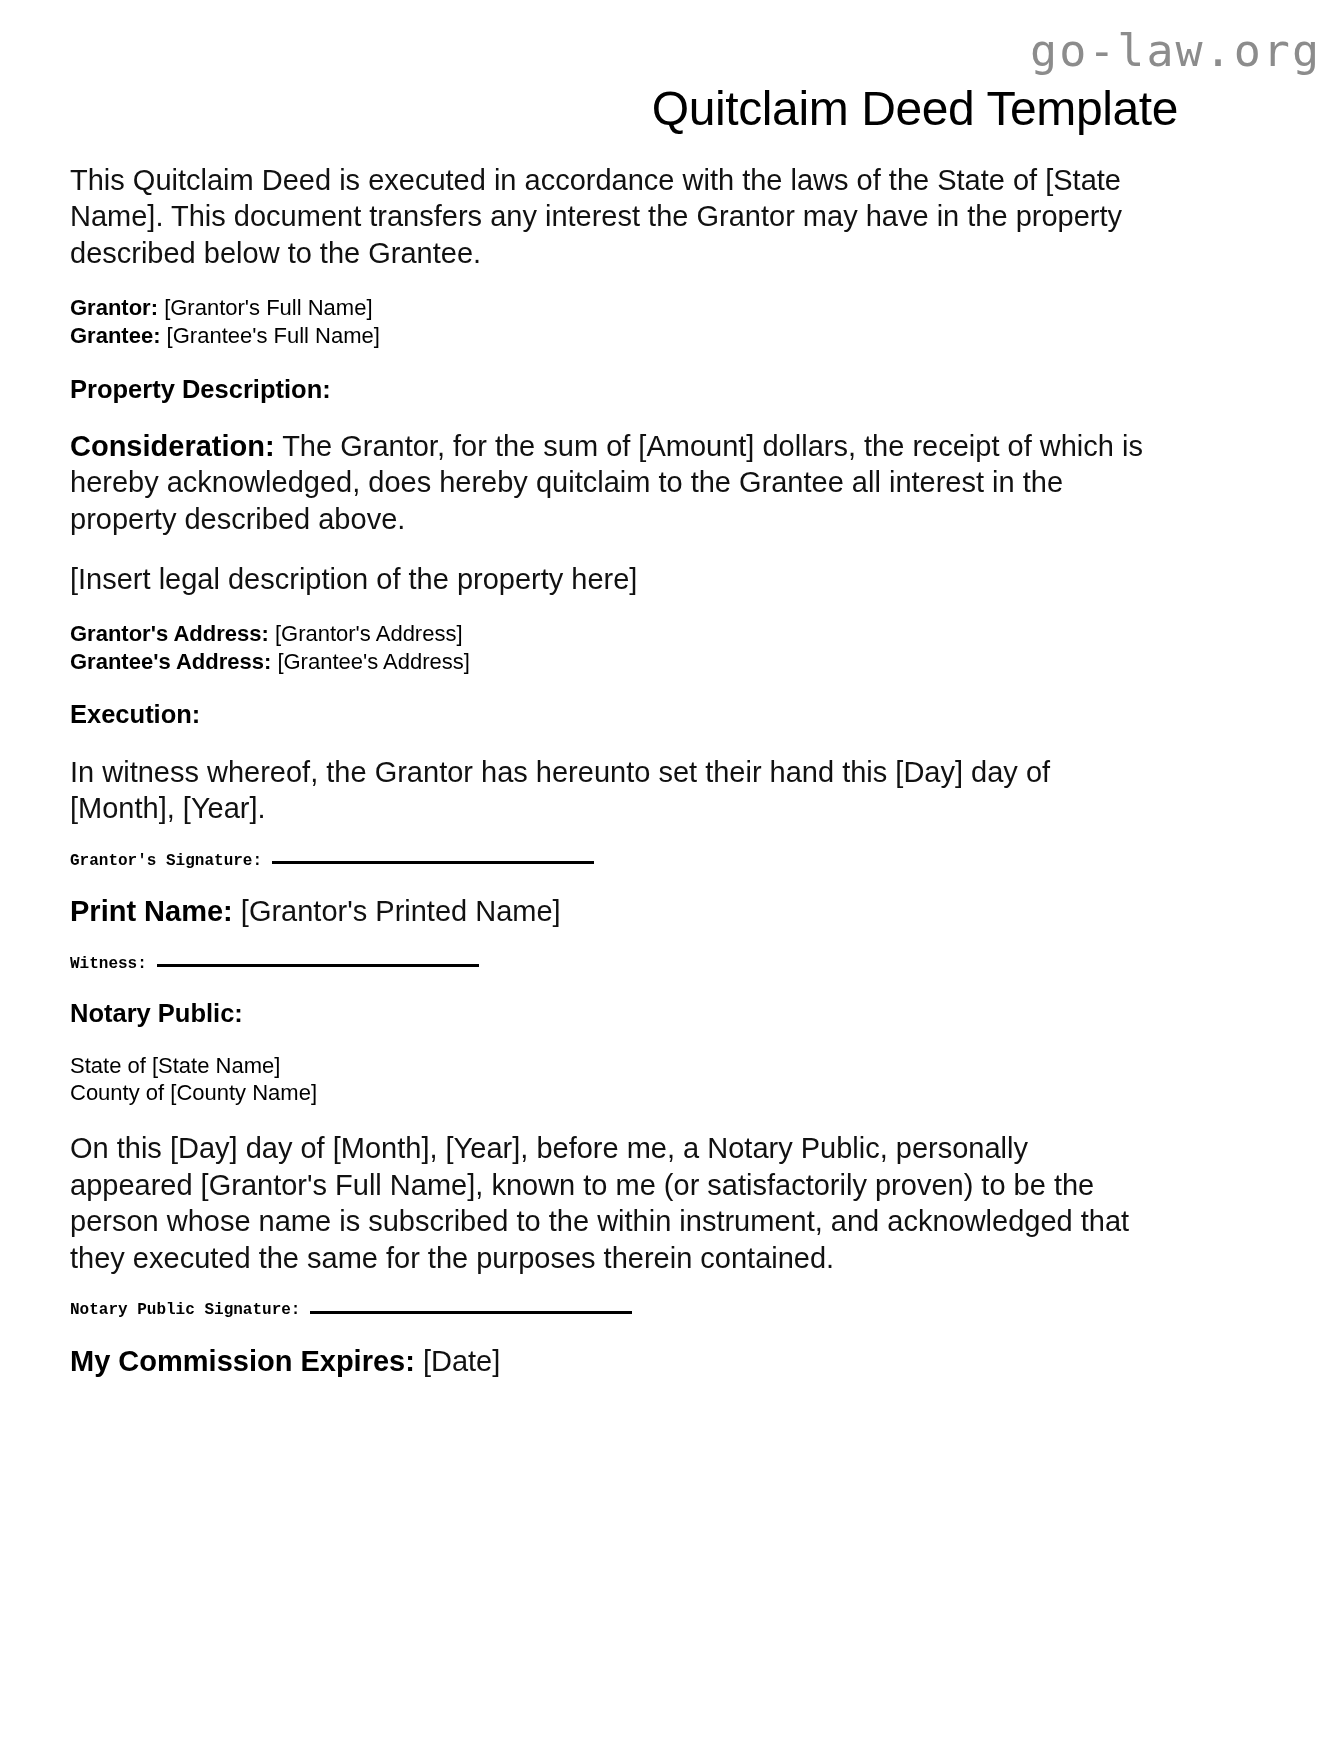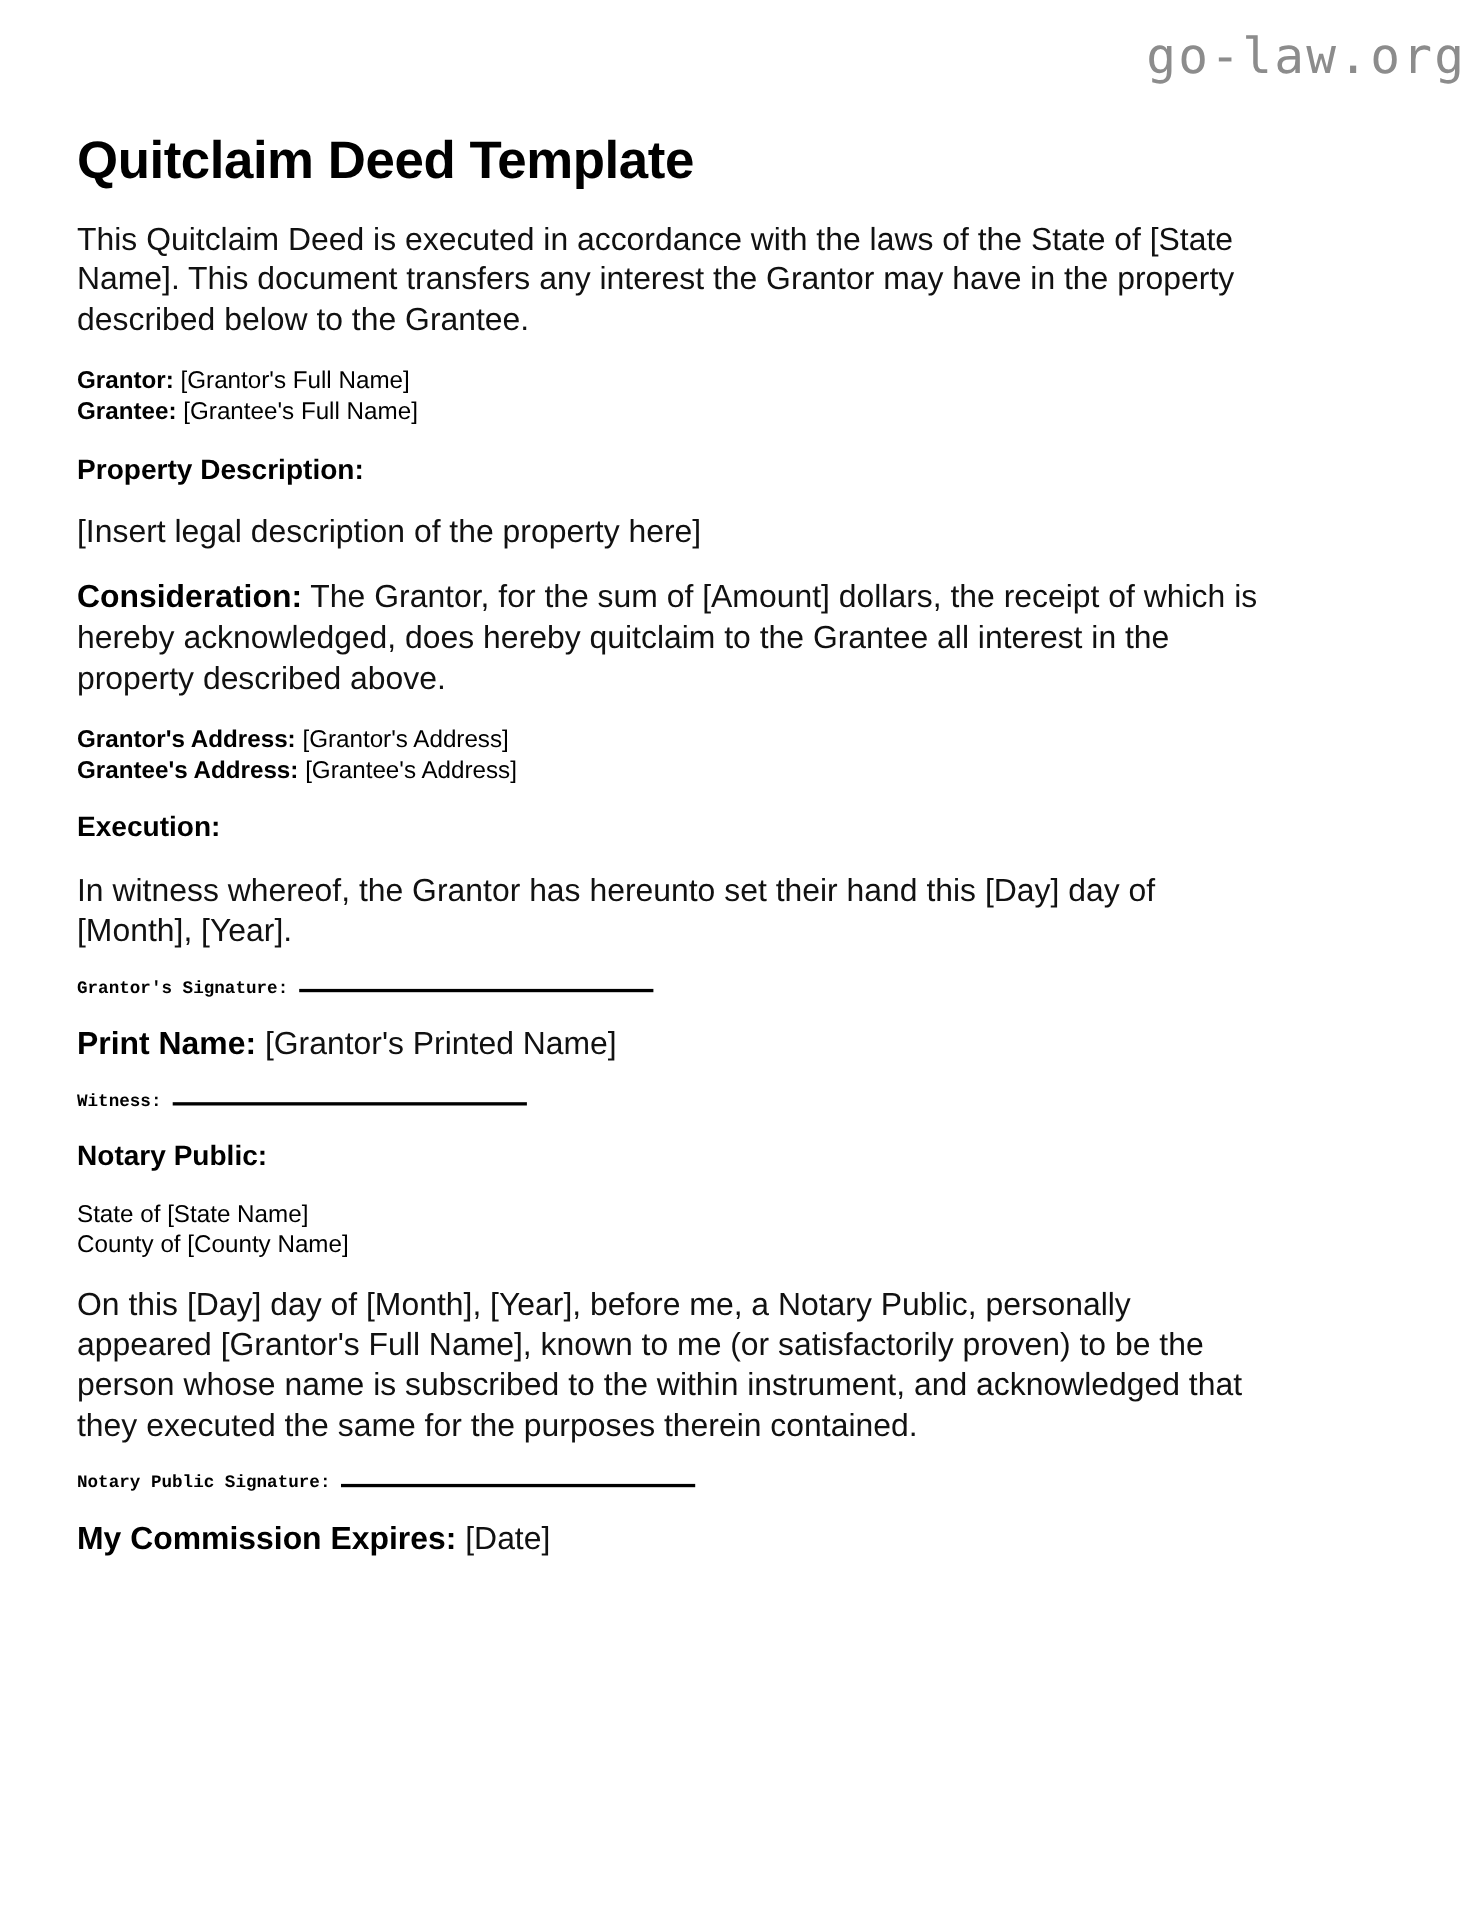--- a/index.html
+++ b/index.html
@@ -23,39 +23,40 @@
     height: 1738px;
     background: #ffffff;
     box-sizing: border-box;
     padding: 0 165px 0 70px;
   }
 
   
   .watermark {
     position: absolute;
     top: 28px;
-    right: 10px;
+    right: 22px;
     font-family: "DejaVu Sans Mono", "Liberation Mono", monospace;
     font-size: 45px;
     letter-spacing: 2px;
     color: #8c8c8c;
     white-space: nowrap;
     line-height: 1;
     user-select: none;
   }
 
   
   .doc-title {
     margin: 0;
-    padding-top: 120px;
+    padding-top: 82px;
     font-size: 48px;
-    font-weight: bold;
+    font-weight: normal;
     letter-spacing: -0.4px;
     line-height: 1.12;
     color: #000;
+    text-align: right;
   }
 
   
   .content {
     padding-top: 26px;
     max-width: 1078px;
   }
 
   p.block {
     margin: 0 0 23px 0;
@@ -121,23 +122,23 @@
 
     <p class="block">This Quitclaim Deed is executed in accordance with the laws of the State of [State Name]. This document transfers any interest the Grantor may have in the property described below to the Grantee.</p>
 
     <div class="group">
       <p><span class="lbl">Grantor:</span> <span>[Grantor's Full Name]</span></p>
       <p><span class="lbl">Grantee:</span> <span>[Grantee's Full Name]</span></p>
     </div>
 
     <p class="sec-head">Property Description:</p>
 
+    <p class="block"><span class="lbl">Consideration:</span><span> The Grantor, for the sum of [Amount] dollars, the receipt of which is hereby acknowledged, does hereby quitclaim to the Grantee all interest in the property described above.</span></p>
+
     <p class="block">[Insert legal description of the property here]</p>
-
-    <p class="block"><span class="lbl">Consideration:</span><span> The Grantor, for the sum of [Amount] dollars, the receipt of which is hereby acknowledged, does hereby quitclaim to the Grantee all interest in the property described above.</span></p>
 
     <div class="group">
       <p><span class="lbl">Grantor's Address:</span> <span>[Grantor's Address]</span></p>
       <p><span class="lbl">Grantee's Address:</span> <span>[Grantee's Address]</span></p>
     </div>
 
     <p class="sec-head">Execution:</p>
 
     <p class="block">In witness whereof, the Grantor has hereunto set their hand this [Day] day of [Month], [Year].</p>
 

